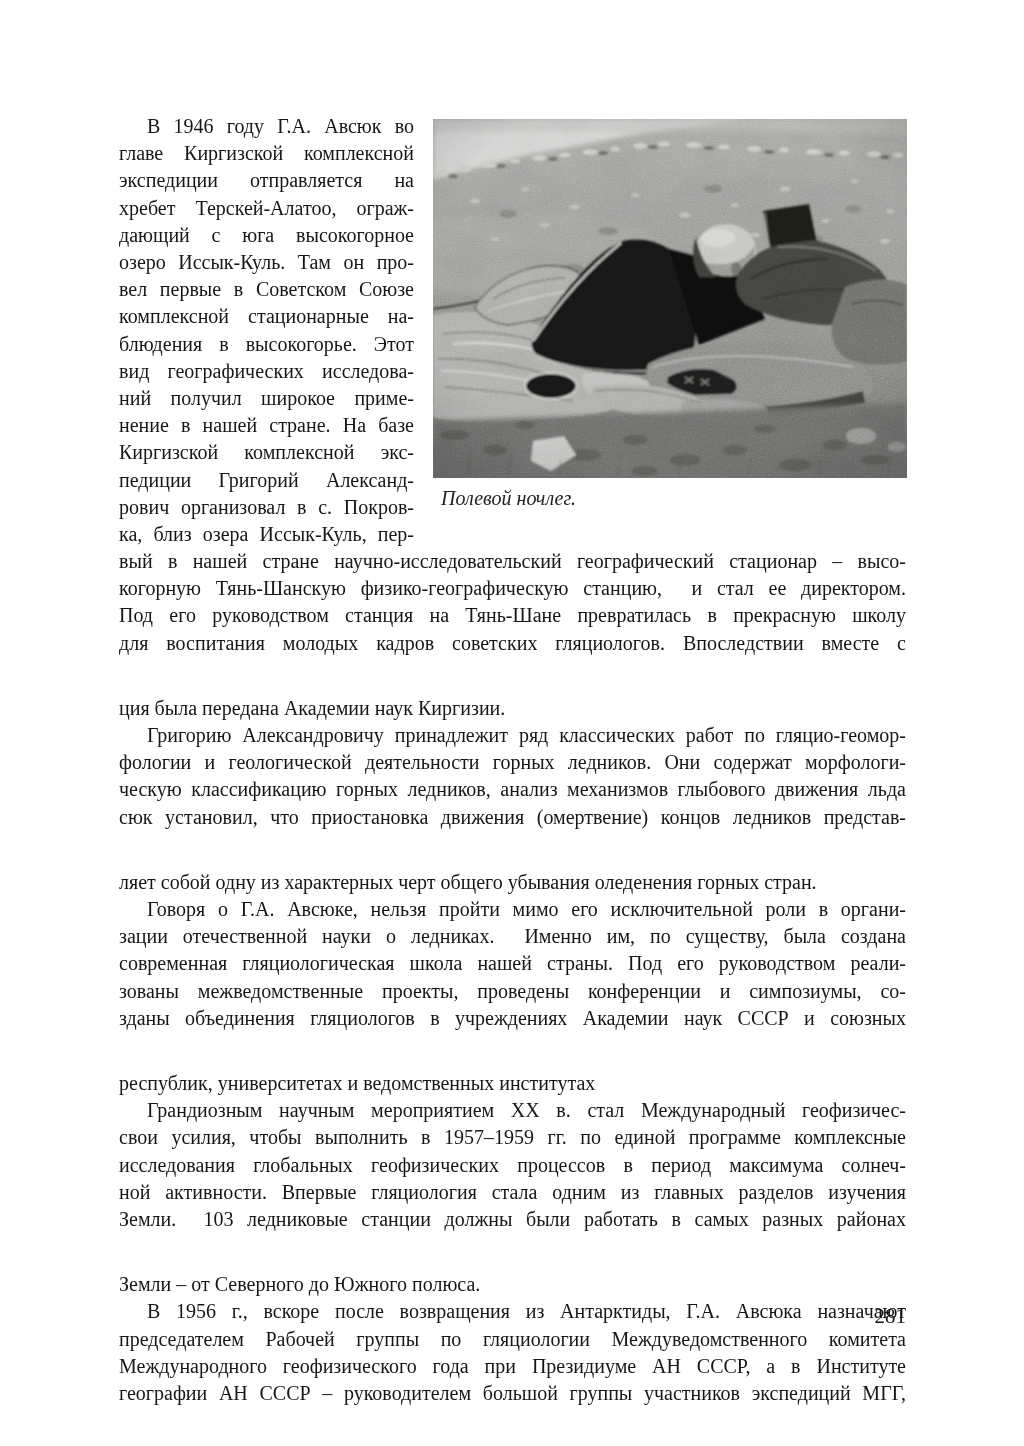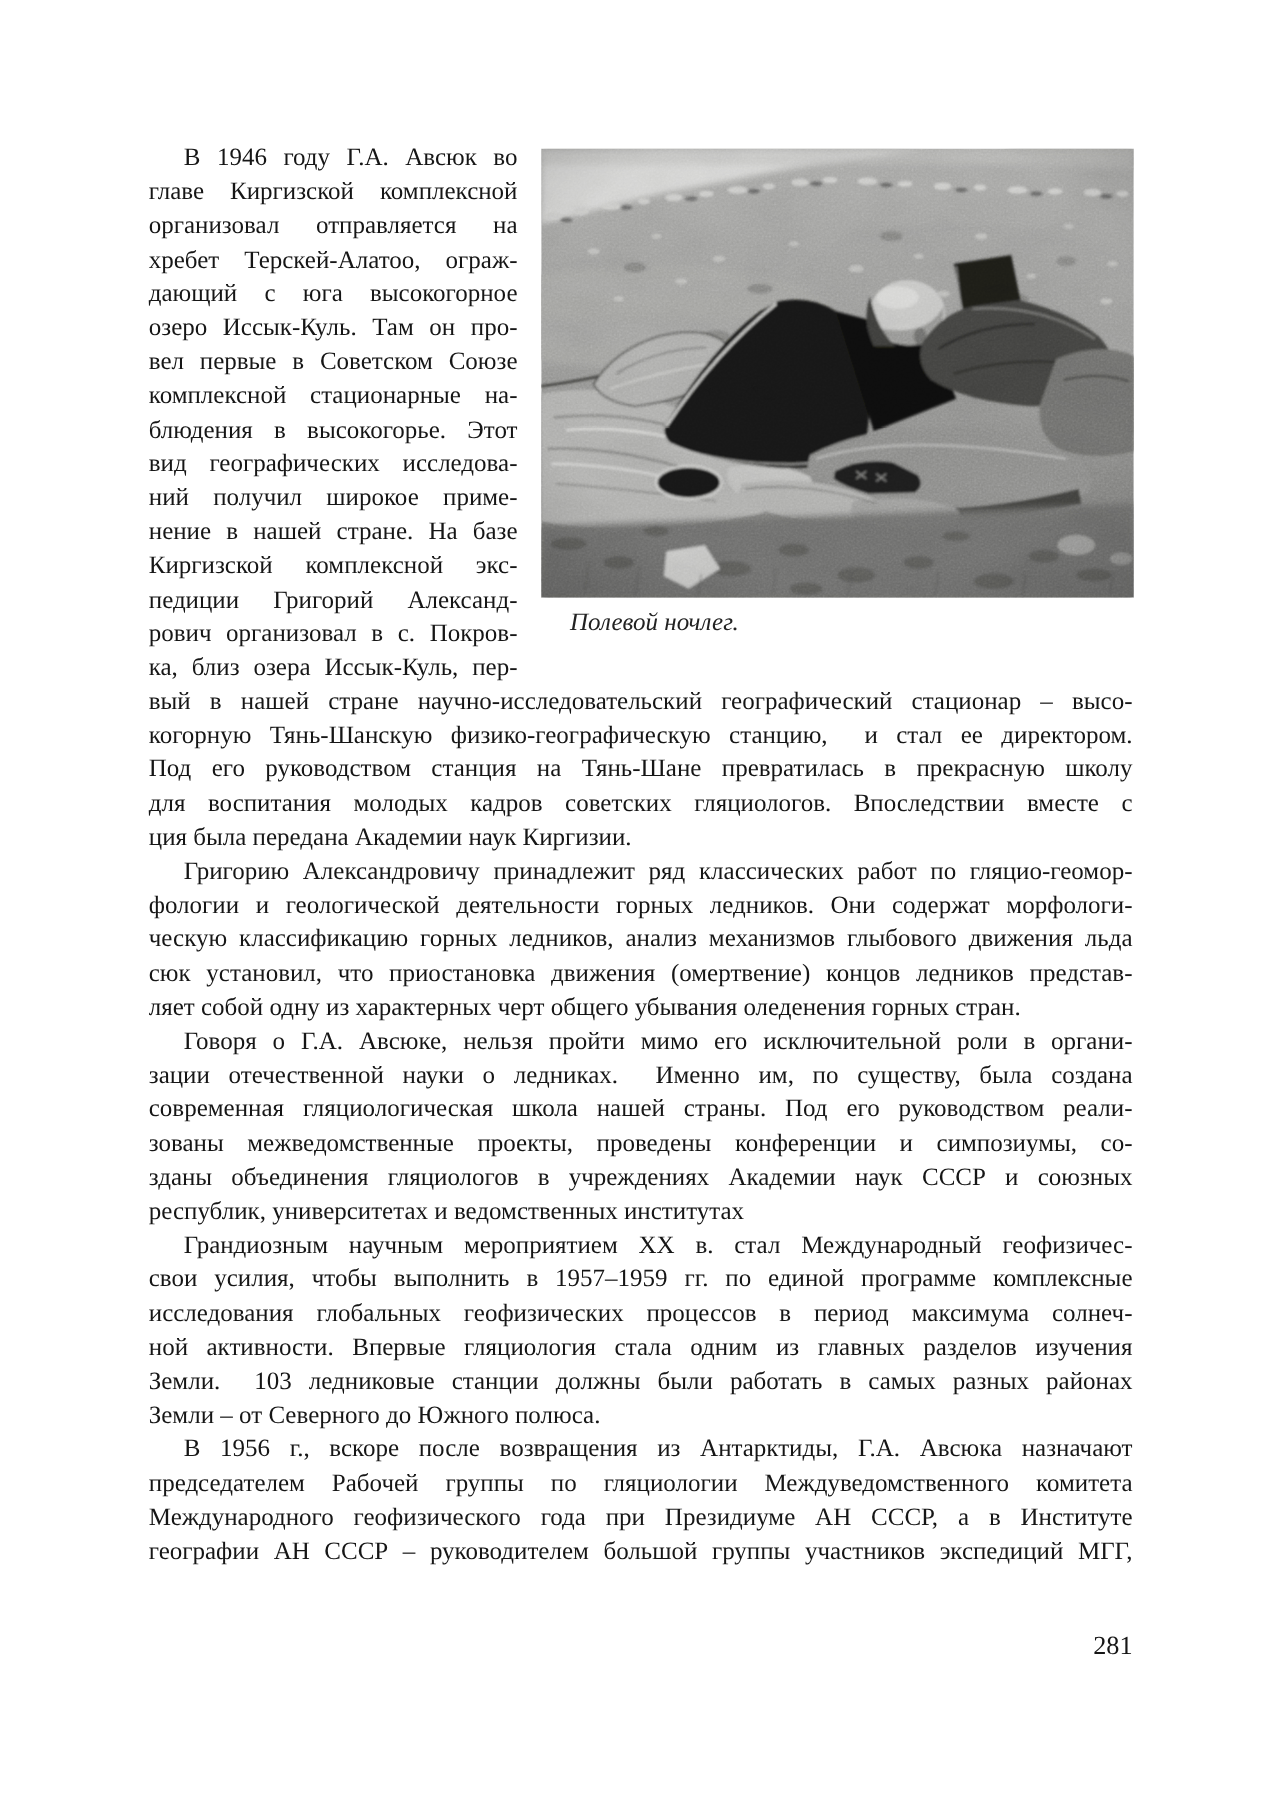--- a/index.html
+++ b/index.html
@@ -11,36 +11,36 @@
   .page{
     position:relative;width:1024px;height:1446px;
     background:var(--paper,#ffffff);
     color:var(--ink,#161616);
     overflow:hidden;
   }
   .textblock{font-size:20px;line-height:27.2px;}
   .col-left{position:absolute;left:119px;top:113px;width:295px;}
   .body-rest{position:absolute;left:119px;top:548px;width:787px;}
   .tline{text-align:justify;text-align-last:justify;}
-  .tline.tlast{text-align-last:left;}
+  .tline.tlast{text-align-last:left;margin-top:38px;}
   .tline.tindent{text-indent:28px;}
   .figure{position:absolute;left:433px;top:119px;width:474px;margin:0;}
   .figure svg{display:block;width:474px;height:359px;}
-  .figcaption{margin-top:9px;padding-left:8px;font-style:italic;font-size:20px;color:#222;margin-left:15px;}
+  .figcaption{margin-top:9px;padding-left:8px;font-style:italic;font-size:20px;color:#222;}
   .page-number{position:absolute;left:119px;top:1304px;width:787px;text-align:right;font-size:21px;}
 </style>
 </head>
 <body>
 
 <div class="page" style="--paper: #ffffff; --ink: #161616;">
 
   <div class="textblock col-left">
       <div class="tline tindent">В 1946 году Г.А. Авсюк во</div>
       <div class="tline">главе Киргизской комплексной</div>
-      <div class="tline">организовал отправляется на</div>
+      <div class="tline">экспедиции отправляется на</div>
       <div class="tline">хребет Терскей-Алатоо, ограж-</div>
       <div class="tline">дающий с юга высокогорное</div>
       <div class="tline">озеро Иссык-Куль. Там он про-</div>
       <div class="tline">вел первые в Советском Союзе</div>
       <div class="tline">комплексной стационарные на-</div>
       <div class="tline">блюдения в высокогорье. Этот</div>
       <div class="tline">вид географических исследова-</div>
       <div class="tline">ний получил широкое приме-</div>
       <div class="tline">нение в нашей стране. На базе</div>
       <div class="tline">Киргизской комплексной экс-</div>

